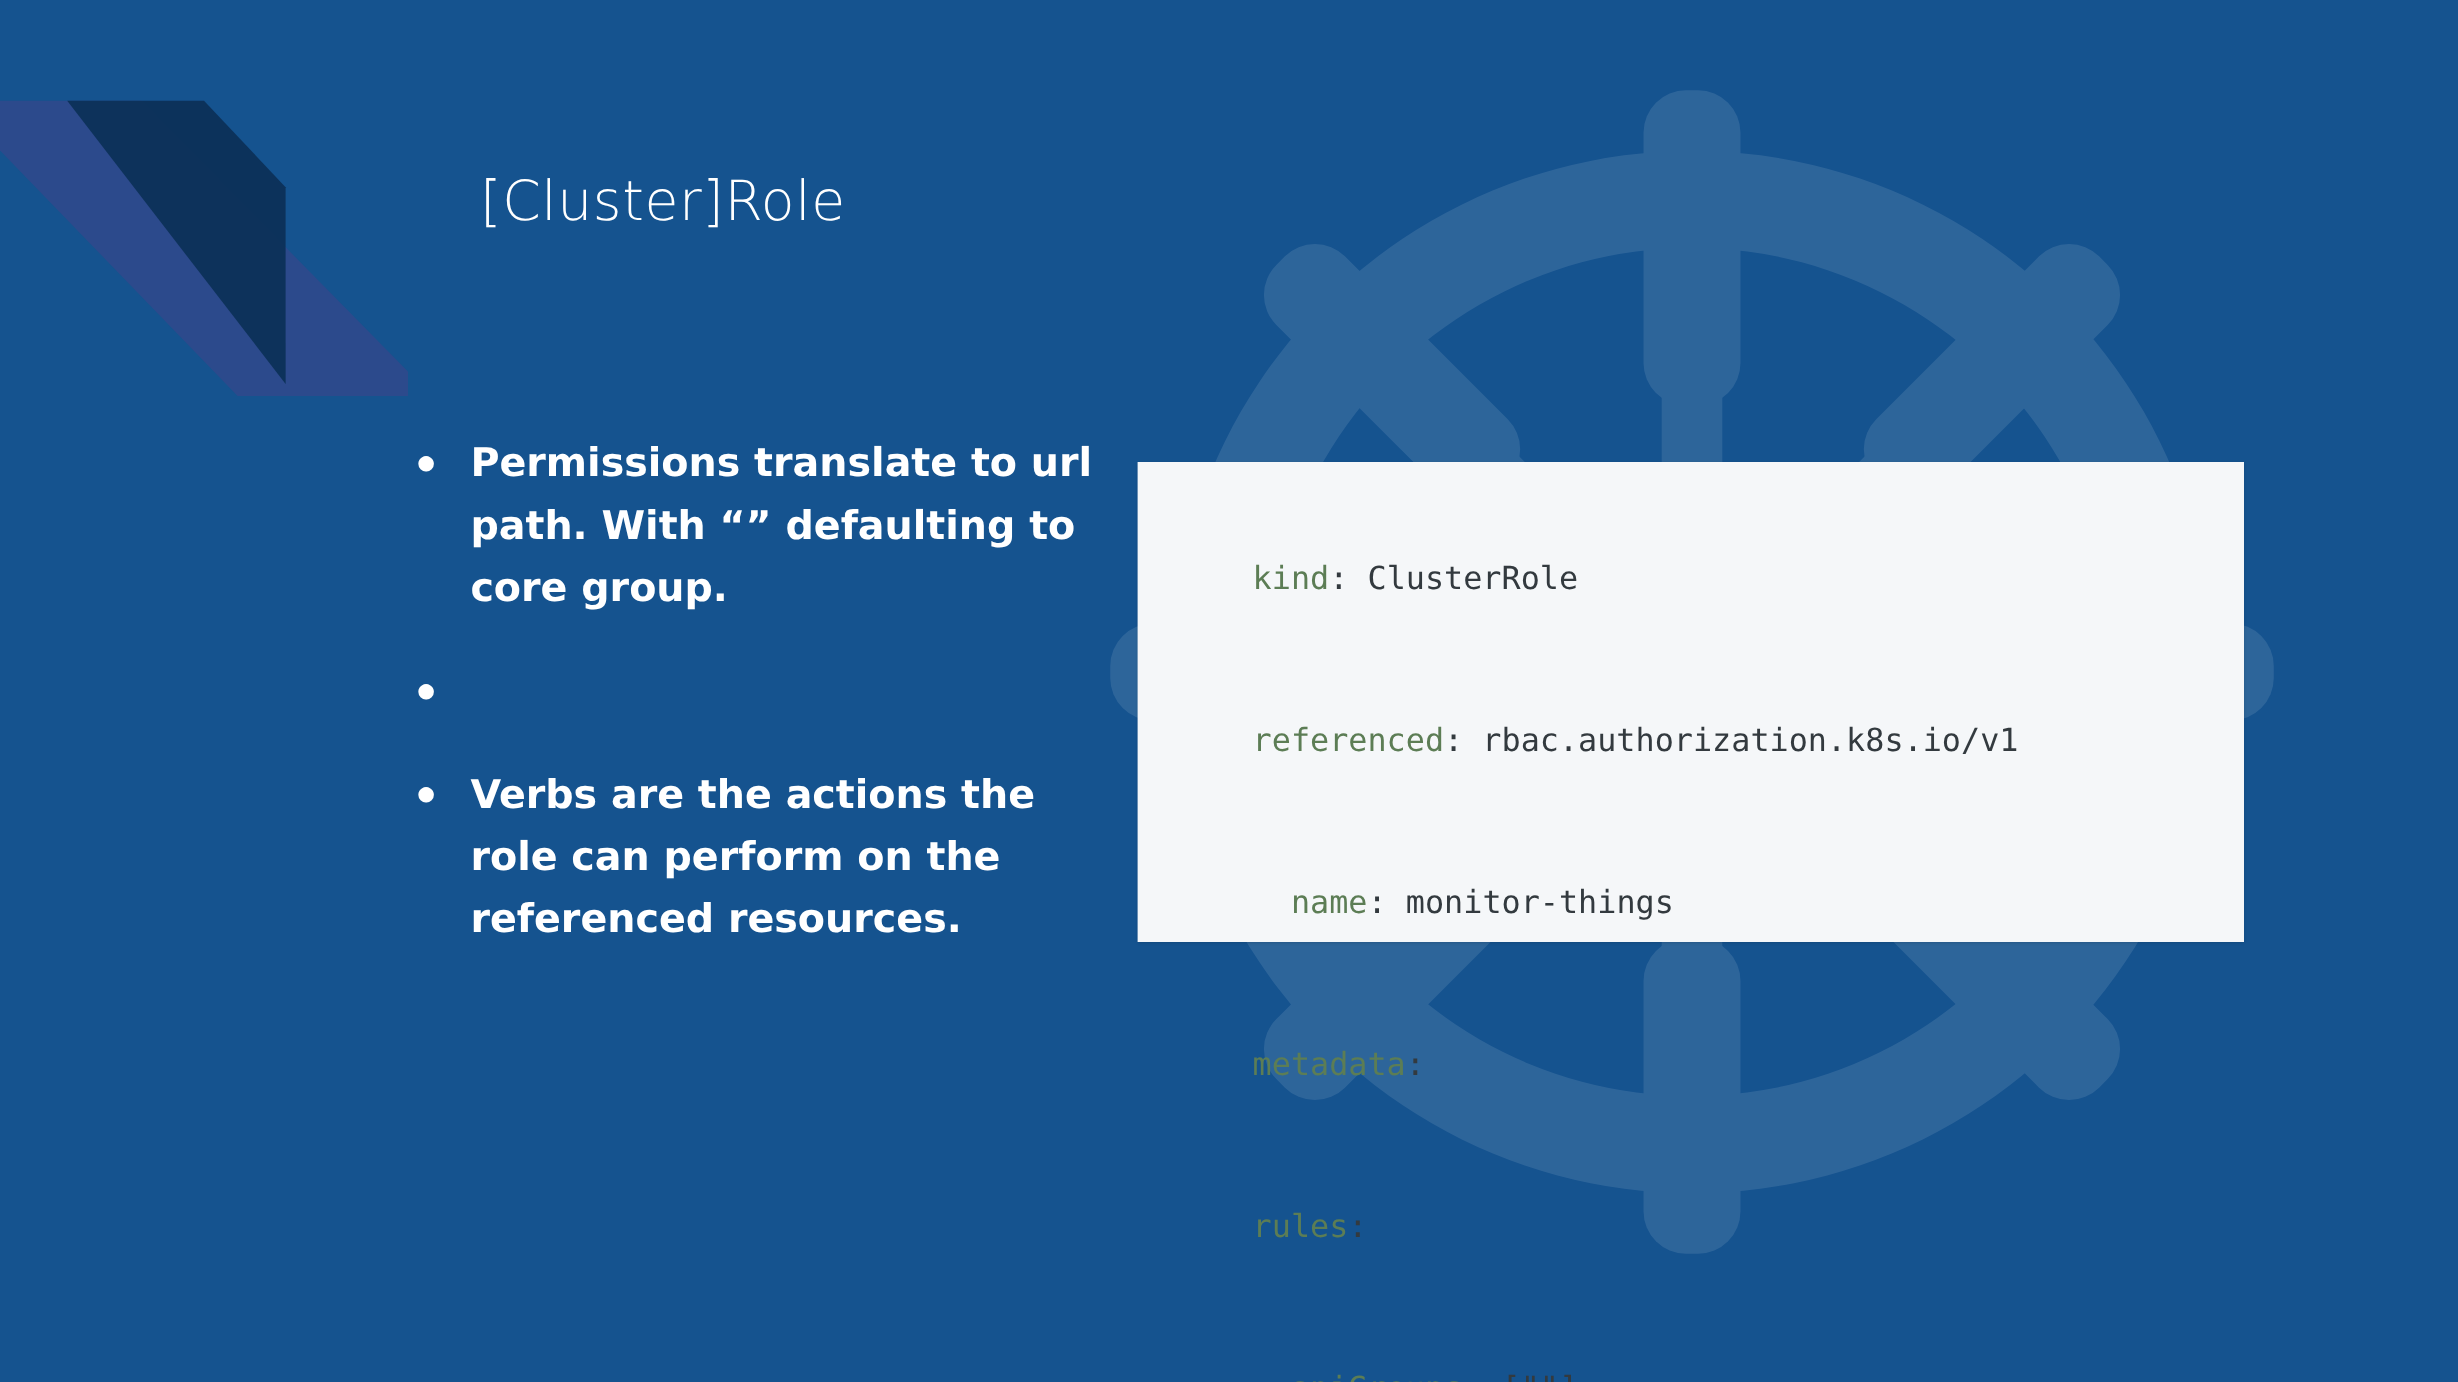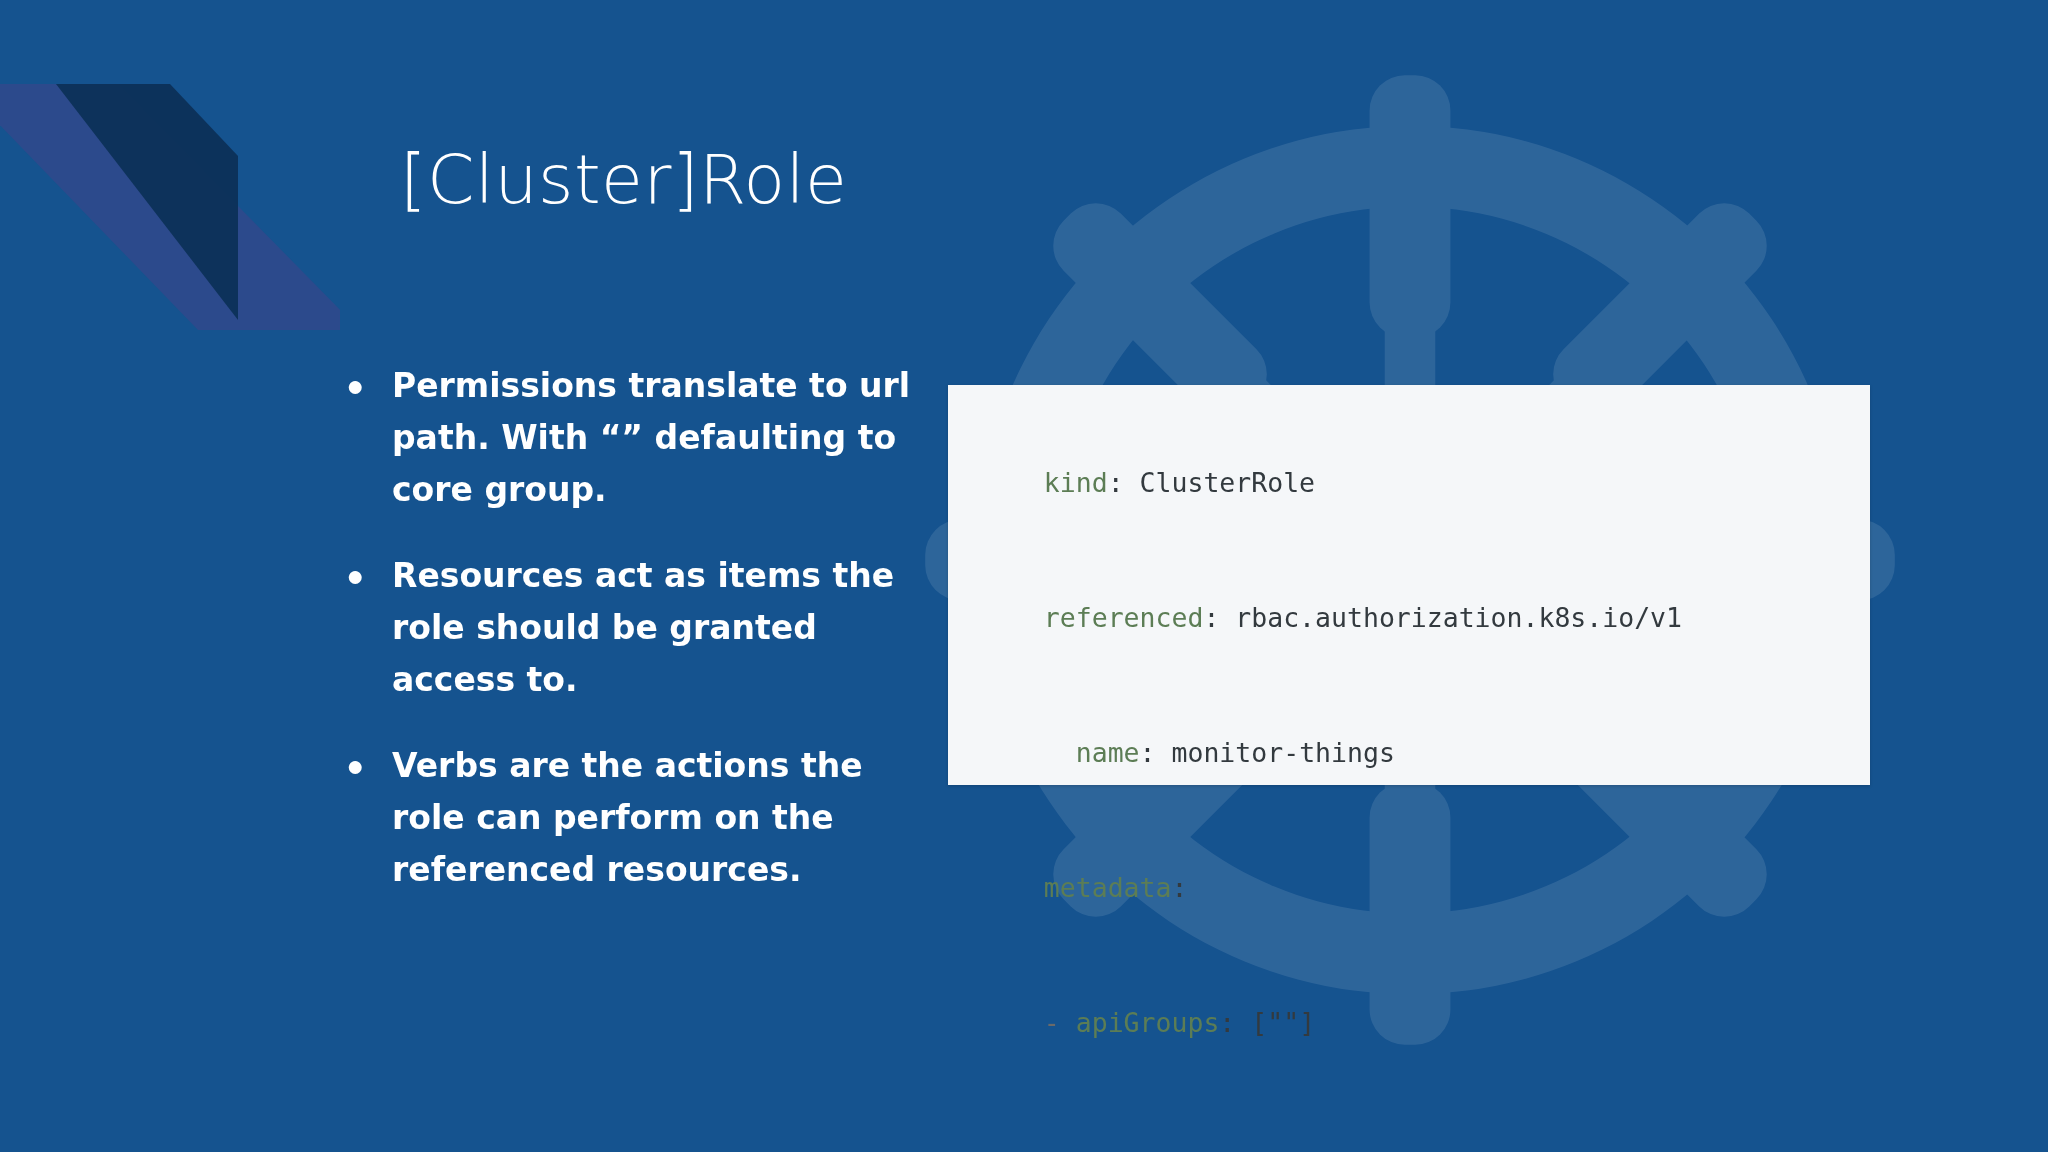--- a/index.html
+++ b/index.html
@@ -21,21 +21,21 @@
   #watermark svg { width:100%; height:100%; display:block; }
 
   
   #corner-decoration { position:absolute; left:0; top:0; width:340px; height:340px; }
   #corner-decoration svg { display:block; }
 
   
   #page-title {
     position:absolute;
     left:400px; top:140px;
-    font-size:68px;
+    font-size:46px;
     font-weight:300;
     letter-spacing:0.5px;
     color:#ffffff;
     white-space:nowrap;
     font-family:"DejaVu Sans", sans-serif;
   }
 
   
   #bullet-list {
     position:absolute;
@@ -138,21 +138,20 @@
 
 <h1 id="page-title">[Cluster]Role</h1>
 
 <div id="bullet-list">
   <div class="bullet-item">
     <span class="bullet-marker">●</span>
     <span class="bullet-text">Permissions translate to url path.  With “” defaulting to core group.</span>
   </div>
   <div class="bullet-item">
     <span class="bullet-marker">●</span>
-    <span class="bullet-text">Resources act as items the role should be granted access to.</span>
   </div>
   <div class="bullet-item">
     <span class="bullet-marker">●</span>
     <span class="bullet-text">Verbs are the actions the role can perform on the referenced resources.</span>
   </div>
 </div>
 
 <div id="code-panel">
   <div class="code-line">
     <span class="code-dash"></span><span class="code-key">kind</span><span class="code-val">: </span><span class="code-val">ClusterRole</span>
@@ -160,16 +159,19 @@
   <div class="code-line">
     <span class="code-dash"></span><span class="code-key">referenced</span><span class="code-val">: </span><span class="code-val">rbac.authorization.k8s.io/v1</span>
   </div>
   <div class="code-line">
     <span class="code-dash">  </span><span class="code-key">name</span><span class="code-val">: </span><span class="code-val">monitor-things</span>
   </div>
   <div class="code-line">
     <span class="code-dash"></span><span class="code-key">metadata</span><span class="code-val">:</span><span class="code-val"></span>
   </div>
   <div class="code-line">
+    <span class="code-dash"></span><span class="code-key">rules</span><span class="code-val">:</span><span class="code-val"></span>
+  </div>
+  <div class="code-line">
     <span class="code-dash">- </span><span class="code-key">apiGroups</span><span class="code-val">: </span><span class="code-val">[""]</span>
   </div>
 
 </div>
 
 </body></html>

